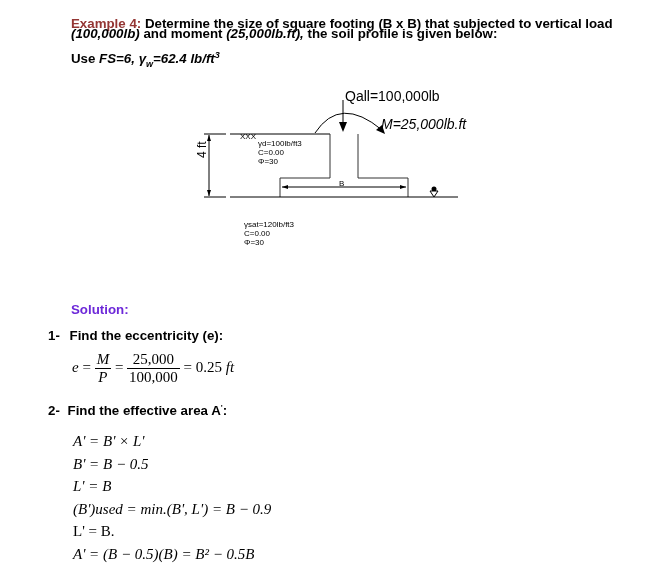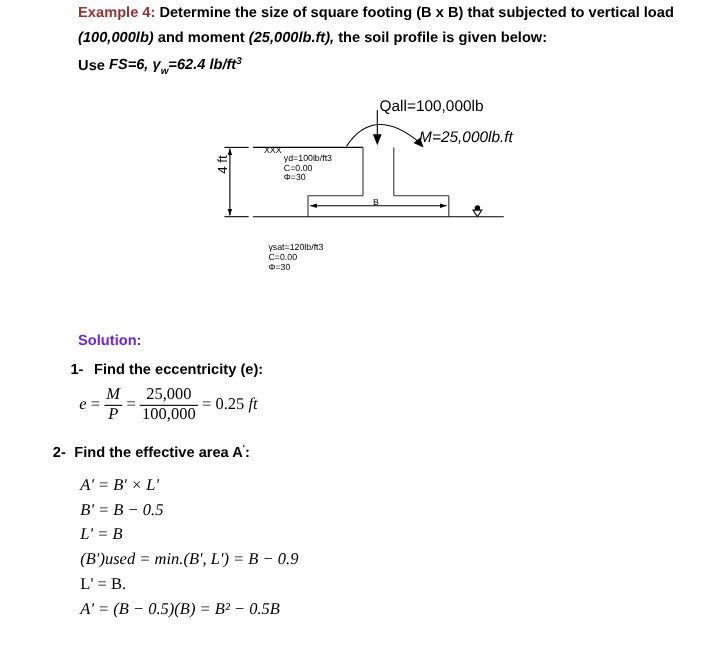--- a/index.html
+++ b/index.html
@@ -13,21 +13,21 @@
   .math i { font-style: italic; }
   .frac { display: inline-block; vertical-align: middle; text-align: center; }
   .frac > span { display: block; line-height: 17px; padding: 0 2px; }
   .frac > span.num { border-bottom: 1px solid #000; }
   .diag-text { font-family: "Liberation Sans", sans-serif; white-space: nowrap; }
   sup { font-size: 9px; }
 </style>
 </head>
 <body>
 
-<div class="abs calibri" style="left:71px; top:3px;text-align:center;">
+<div class="abs calibri" style="left:71px; top:16px;text-align:center;">
   <span class="ex-label">Example 4:</span>
   <span>Determine the size of square footing (B x B) that subjected to vertical load</span>
 </div>
 <div class="abs calibri" style="left:71px; top:26px;">
   <span class="ital">(100,000lb)</span><span> and moment </span><span class="ital">(25,000lb.ft),</span><span> the soil profile is given below:</span>
 </div>
 <div class="abs calibri" style="left:71px; top:50px;">
   <span>Use </span><span class="ital">FS=6, γ</span><sub class="ital" style="font-size:9px">w</sub><span class="ital">=62.4 lb/ft</span><sup class="ital">3</sup>
 </div>
 
@@ -80,21 +80,21 @@
   <span>4 ft</span>
 </div>
 <div class="abs diag-text" style="left:244px; top:220px; font-size:8px; line-height:9px;">
   <div>γsat=120lb/ft3</div>
   <div>C=0.00</div>
   <div>Φ=30</div>
 </div>
 
 <div class="abs calibri sol" style="left:71px; top:302px;">Solution:</div>
 
-<div class="abs calibri" style="left:64px; top:328px;">
+<div class="abs calibri" style="left:48px; top:328px;">
   <span>1-</span>
   <span style="margin-left:6px">Find the eccentricity (e):</span>
 </div>
 
 <div class="abs math" style="left:72px; top:351px;">
   <i>e</i> =
   <span class="frac"><span class="num"><i>M</i></span><span><i>P</i></span></span>
   =
   <span class="frac"><span class="num">25,000</span><span>100,000</span></span>
   <span>= 0.25</span>

